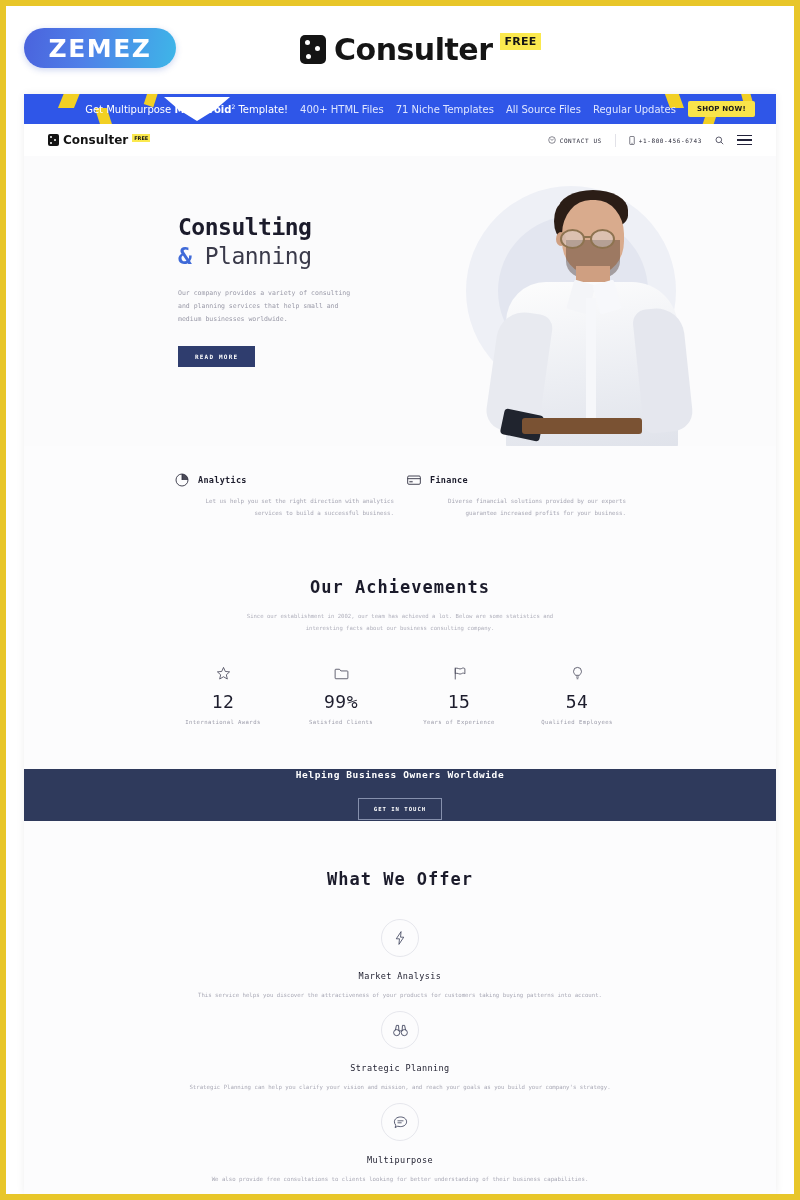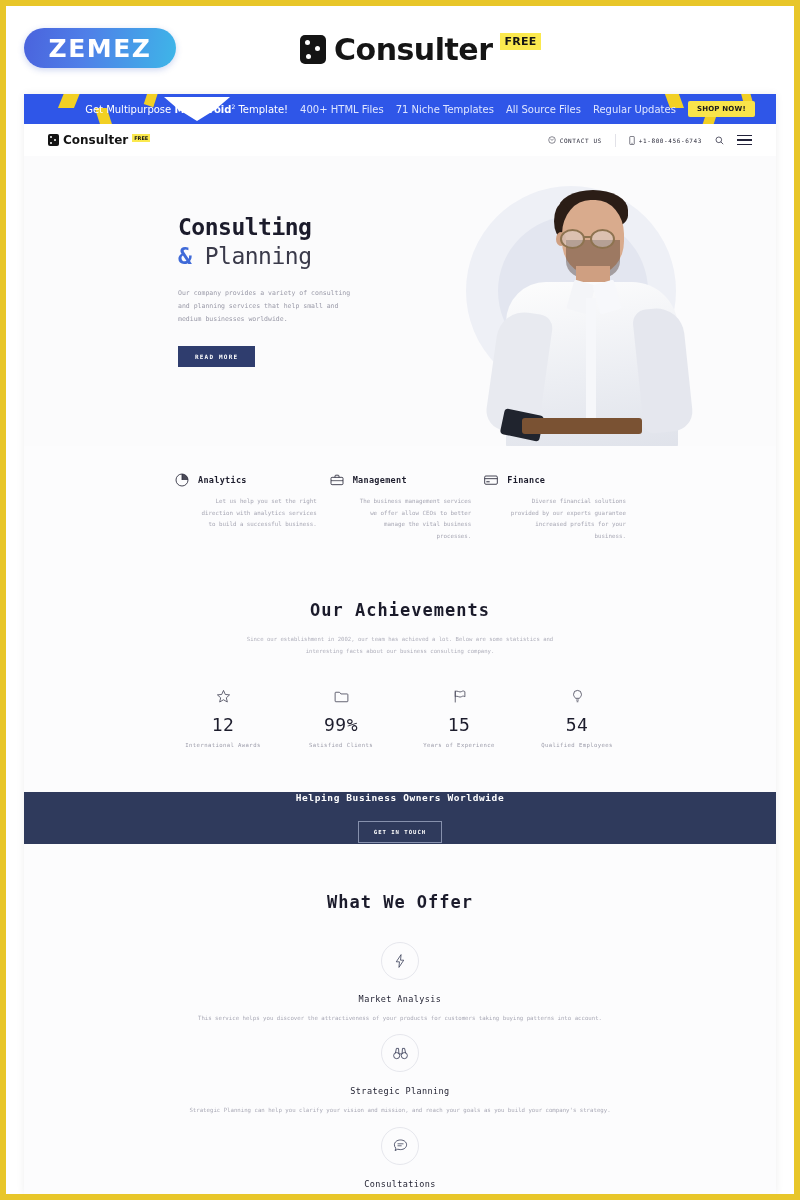--- a/index.html
+++ b/index.html
@@ -384,31 +384,20 @@
             <path d="M12 3 A9 9 0 0 1 21 12 L12 12 Z" fill="#2a2a3a" opacity=".85"></path>
             <line x1="12" y1="12" x2="12" y2="3" stroke="#2a2a3a" stroke-width="1.2"></line>
           </svg>
           <span class="feature-title">Analytics</span>
         </div>
         <div class="feature-text">Let us help you set the right direction with analytics services to build a successful business.</div>
       </div>
       <div class="feature">
         <div class="feature-head">
           <svg width="16" height="16" viewBox="0 0 24 24">
-            <rect x="3" y="8" width="18" height="11" rx="1.6" fill="none" stroke="#2a2a3a" stroke-width="1.3"></rect>
-            <path d="M9 8 V6.2 A1.4 1.4 0 0 1 10.4 4.8 h3.2 A1.4 1.4 0 0 1 15 6.2 V8" fill="none" stroke="#2a2a3a" stroke-width="1.3"></path>
-            <line x1="3" y1="13" x2="21" y2="13" stroke="#2a2a3a" stroke-width="1.1"></line>
-          </svg>
-          <span class="feature-title">Management</span>
-        </div>
-        <div class="feature-text">The business management services we offer allow CEOs to better manage the vital business processes.</div>
-      </div>
-      <div class="feature">
-        <div class="feature-head">
-          <svg width="16" height="16" viewBox="0 0 24 24">
             <rect x="2.5" y="6" width="19" height="12.4" rx="1.8" fill="none" stroke="#2a2a3a" stroke-width="1.3"></rect>
             <line x1="2.5" y1="10" x2="21.5" y2="10" stroke="#2a2a3a" stroke-width="1.3"></line>
             <rect x="5" y="13.4" width="5" height="2.2" fill="#2a2a3a" opacity=".7"></rect>
           </svg>
           <span class="feature-title">Finance</span>
         </div>
         <div class="feature-text">Diverse financial solutions provided by our experts guarantee increased profits for your business.</div>
       </div>
     </div>
 
@@ -481,21 +470,21 @@
           <div class="offer-text">Strategic Planning can help you clarify your vision and mission, and reach your goals as you build your company's strategy.</div>
         </div>
         <div class="offer-card">
           <div class="offer-ico">
             <svg width="17" height="17" viewBox="0 0 24 24">
               <path d="M12 4.2 C17 4.2 20.6 7.2 20.6 11 C20.6 14.8 17 17.8 12 17.8 C10.6 17.8 9.3 17.6 8.2 17.2 L4.4 19.2 L5.4 15.8 C4.1 14.5 3.4 12.8 3.4 11 C3.4 7.2 7 4.2 12 4.2 Z" fill="none" stroke="#3a3f58" stroke-width="1.2" stroke-linejoin="round"></path>
               <line x1="7.8" y1="9.6" x2="16.2" y2="9.6" stroke="#3a3f58" stroke-width="1.1"></line>
               <line x1="7.8" y1="12.4" x2="13.6" y2="12.4" stroke="#3a3f58" stroke-width="1.1"></line>
             </svg>
           </div>
-          <div class="offer-title">Consultations</div>
+          <div class="offer-title">Multipurpose</div>
           <div class="offer-text">We also provide free consultations to clients looking for better understanding of their business capabilities.</div>
         </div>
       </div>
     </div>
 
     <div class="news">
       <div class="watermark">www.zemez.io | free html5 website template</div>
       <div class="sec-title">Recent News</div>
       <div class="news-grid">
         <div class="news-thumb nt1"></div>

